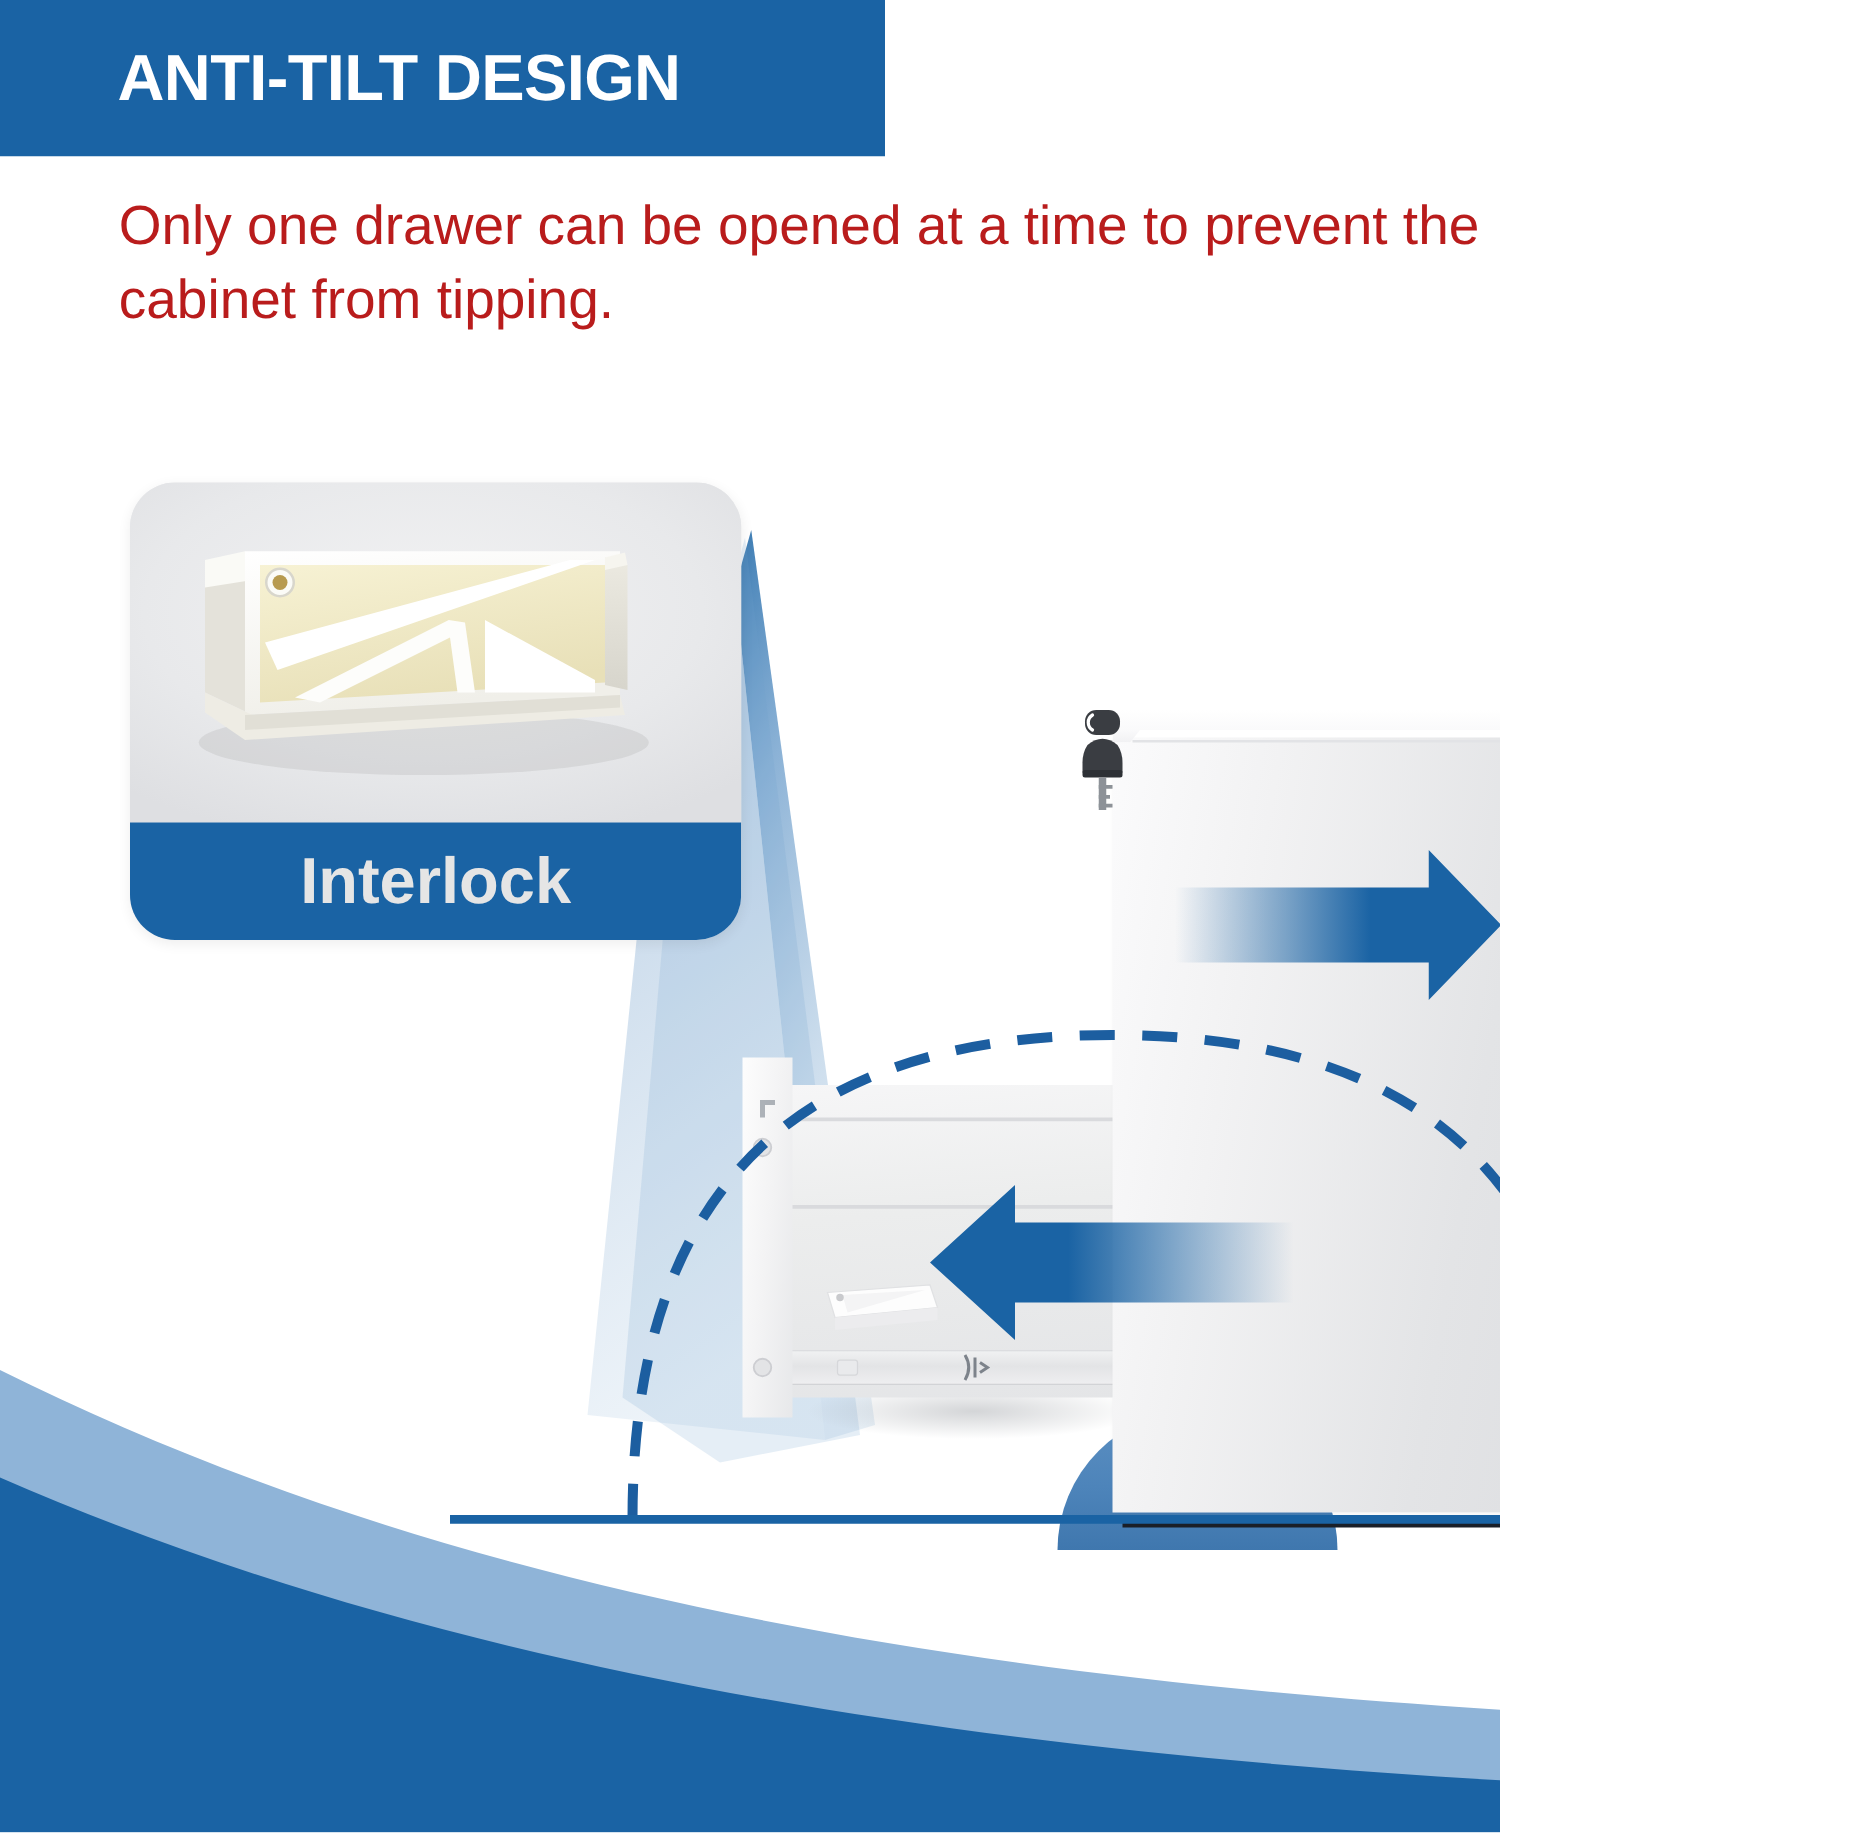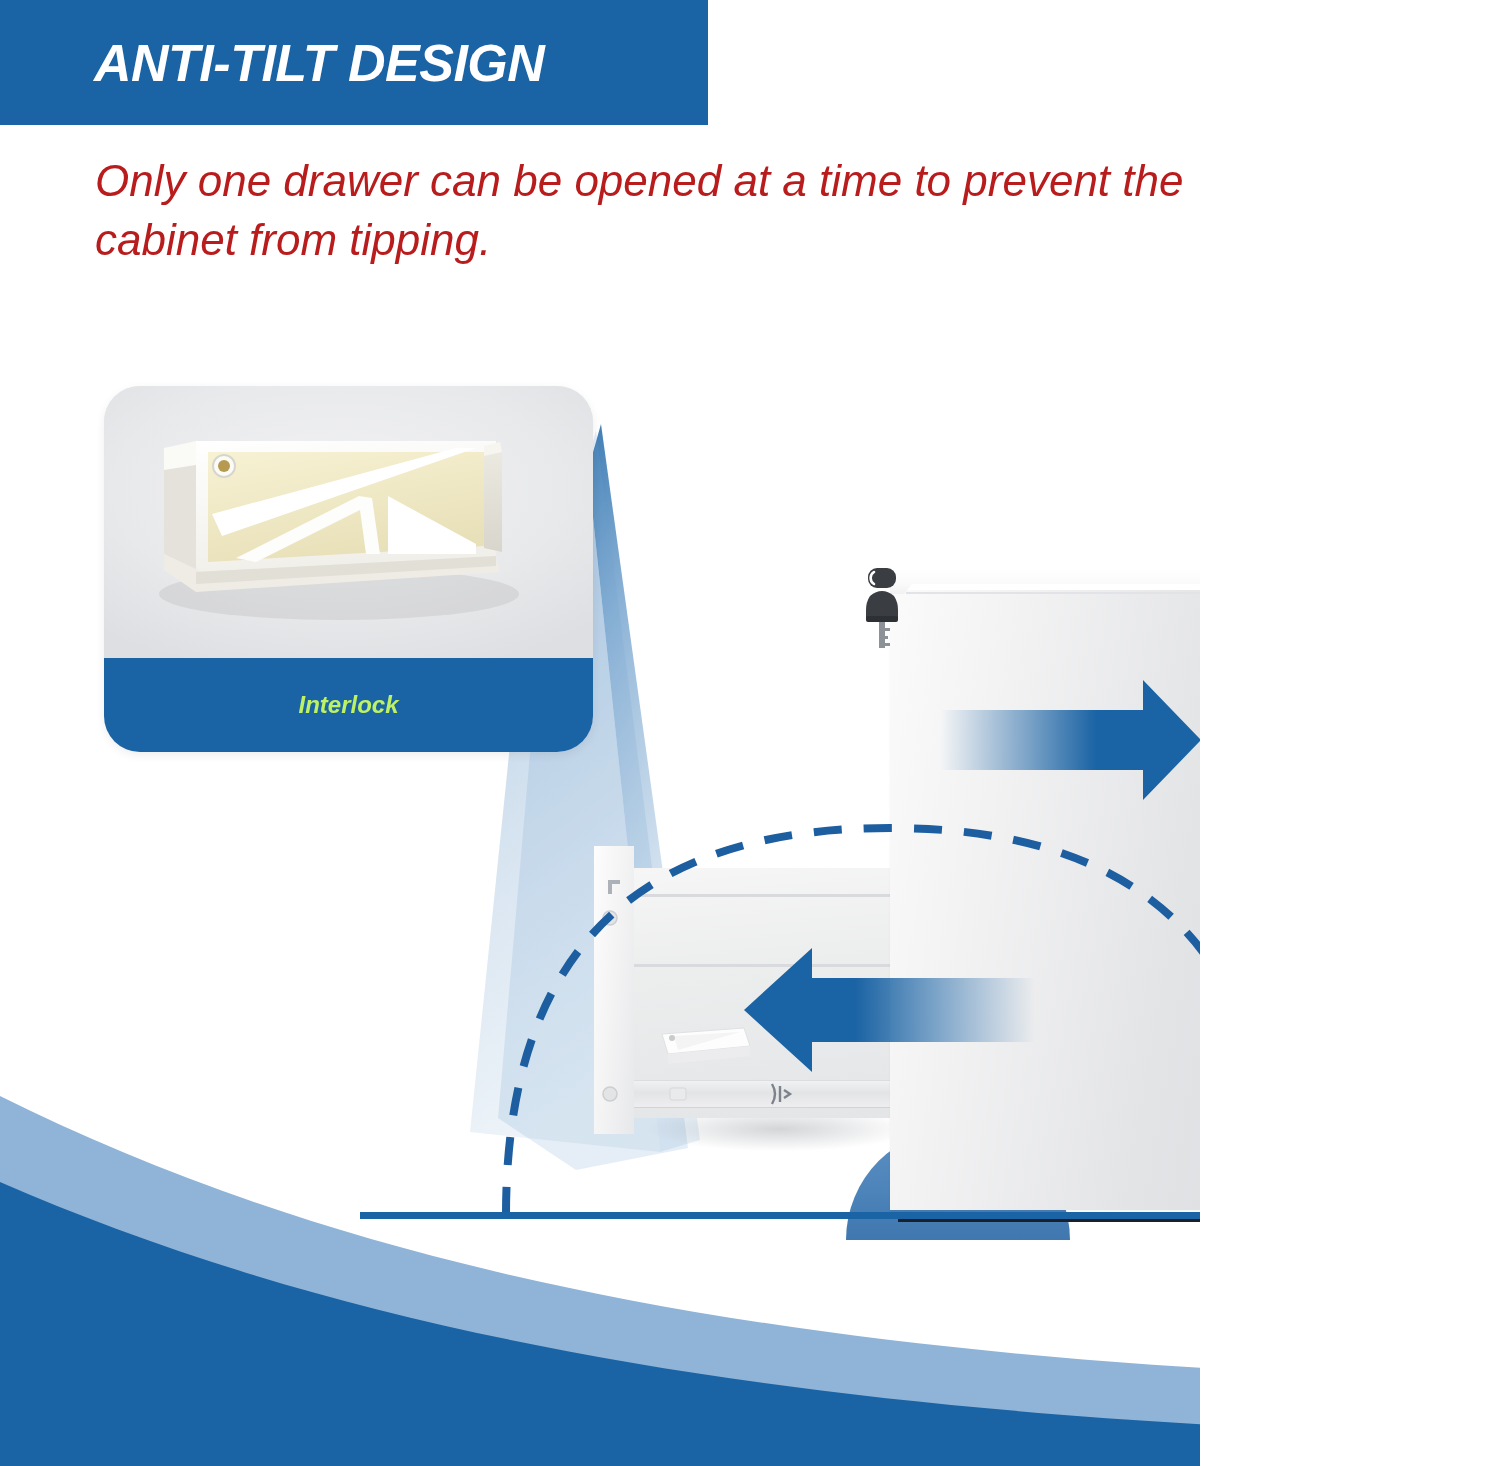--- a/index.html
+++ b/index.html
@@ -3,21 +3,20 @@
 <meta charset="utf-8">
 <style>
   html,body{margin:0;padding:0;background:#fff;}
   body{font-family:"Liberation Sans",sans-serif;}
 
   #stage{
     position:relative;
     width:1200px;height:1466px;
     background:#ffffff;
     overflow:hidden;
-    font-style:italic;
   }
 
   
   .header-banner{
     position:absolute;left:0;top:0;
     width:708px;height:125px;
     background:#1a63a4;
     display:flex;align-items:center;
   }
   .header-title{
@@ -57,21 +56,21 @@
     position:absolute;left:0;top:0;right:0;height:272px;
     background:
       radial-gradient(ellipse 360px 190px at 48% 38%, #f2f2f3 0%, #e8e9eb 62%, #dedfe2 100%);
   }
   .callout-label{
     position:absolute;left:0;bottom:0;right:0;height:94px;
     background:#1a63a4;
     display:flex;align-items:center;justify-content:center;
   }
   .callout-label span{
-    color:#bef264;font-size:24px;font-weight:600;
+    color:#e5e5e5;font-size:52px;font-weight:600;
     font-family:"Liberation Sans",sans-serif;
   }
 
   
   .part-svg{position:absolute;left:0;top:0;width:489px;height:272px;}
 
   
   .cabinet{
     position:absolute;left:890px;top:568px;
     width:444px;height:648px;

